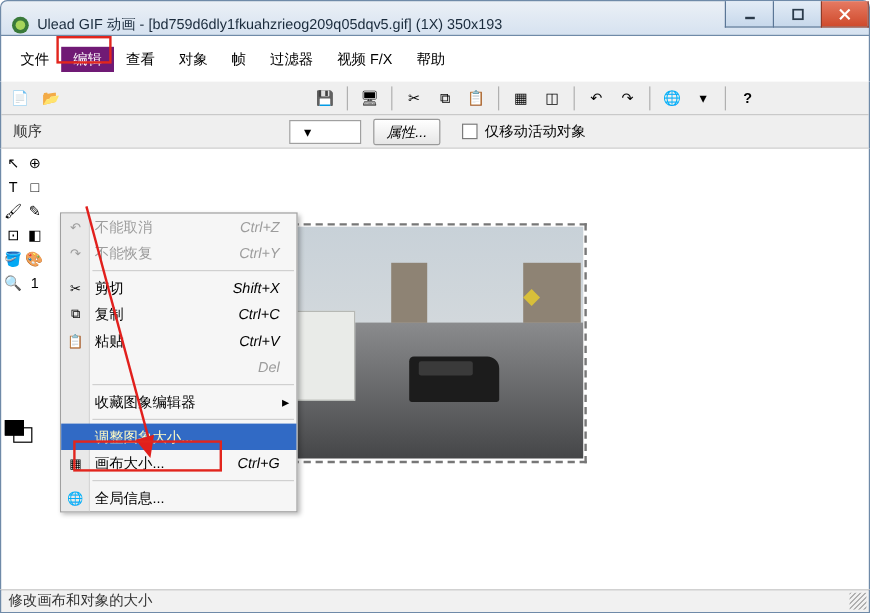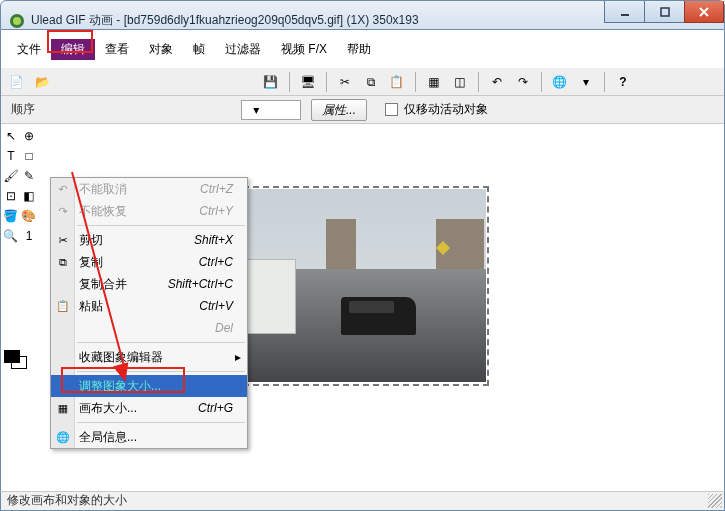--- a/index.html
+++ b/index.html
@@ -54,21 +54,21 @@
   .car::after{content:"";position:absolute;top:4px;left:8px;width:45px;height:12px;background:#3a3a3a;border-radius:2px;}
   .bldg{position:absolute;top:30px;height:50px;width:40px;background:#8e8374;}
   .sign{position:absolute;left:302px;top:54px;width:10px;height:10px;background:#d8bf3a;transform:rotate(45deg);}
   .timestamp{position:absolute;left:4px;top:2px;font-size:8px;color:#d0c27a;}
   
   
   .dropdown{position:absolute;left:49px;top:53px;width:198px;background:#f6f6f6;border:1px solid #a0a0a0;box-shadow:2px 2px 4px rgba(0,0,0,0.3);z-index:40;}
   .dd-iconcol{position:absolute;left:0;top:0;bottom:0;width:24px;background:#e9e9e9;border-right:1px solid #d6d6d6;}
   .dd-item{position:relative;height:22px;display:flex;align-items:center;padding-left:28px;padding-right:10px;color:#000;}
   .dd-item.disabled{color:#9c9c9c;}
-  .dd-item.highlight{background:#316ac5;color:#5eead4;}
+  .dd-item.highlight{background:#316ac5;color:#fef9c3;}
   .dd-item .shortcut{position:absolute;right:14px;font-style:italic;}
   .dd-item .arrow-r{position:absolute;right:6px;}
   .dd-item .icon{position:absolute;left:4px;width:16px;height:16px;display:flex;align-items:center;justify-content:center;font-size:11px;}
   .dd-sep{height:1px;background:#d0d0d0;margin:3px 2px 3px 26px;}
   .red-box-item{position:absolute;left:60px;top:243px;width:124px;height:26px;border:2px solid #e2251d;z-index:50;pointer-events:none;}
   
   
   .arrow-line{position:absolute;left:70px;top:48px;width:2px;height:206px;background:#e11f1c;transform:rotate(-15deg);transform-origin:top;z-index:49;}
   .arrow-head{position:absolute;left:114px;top:240px;width:0;height:0;border-left:8px solid transparent;border-right:8px solid transparent;border-top:18px solid #e11f1c;transform:rotate(-15deg);z-index:49;}
   
@@ -224,24 +224,20 @@
         <span class="icon">✂</span>
         <span>剪切</span>
         <span class="shortcut">Shift+X</span>
       </div>
       <div class="dd-item">
         <span class="icon">⧉</span>
         <span>复制</span>
         <span class="shortcut">Ctrl+C</span>
       </div>
       <div class="dd-item">
-        <span>复制合并</span>
-        <span class="shortcut">Shift+Ctrl+C</span>
-      </div>
-      <div class="dd-item">
         <span class="icon">📋</span>
         <span>粘贴</span>
         <span class="shortcut">Ctrl+V</span>
       </div>
       <div class="dd-item disabled">
         <span class="shortcut">Del</span>
       </div>
       <div class="dd-sep"></div>
       <div class="dd-item">
         <span>收藏图象编辑器</span>

